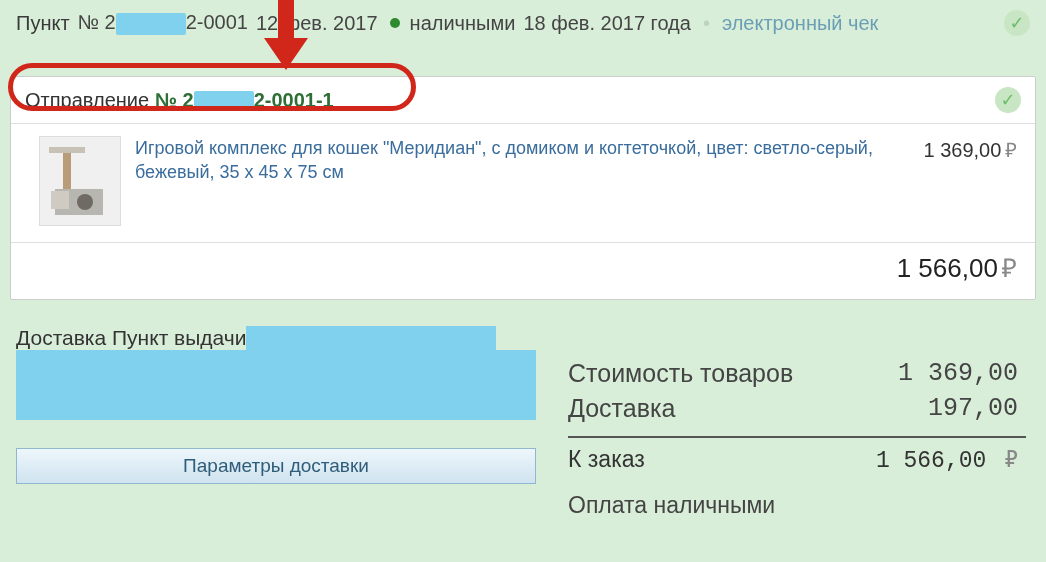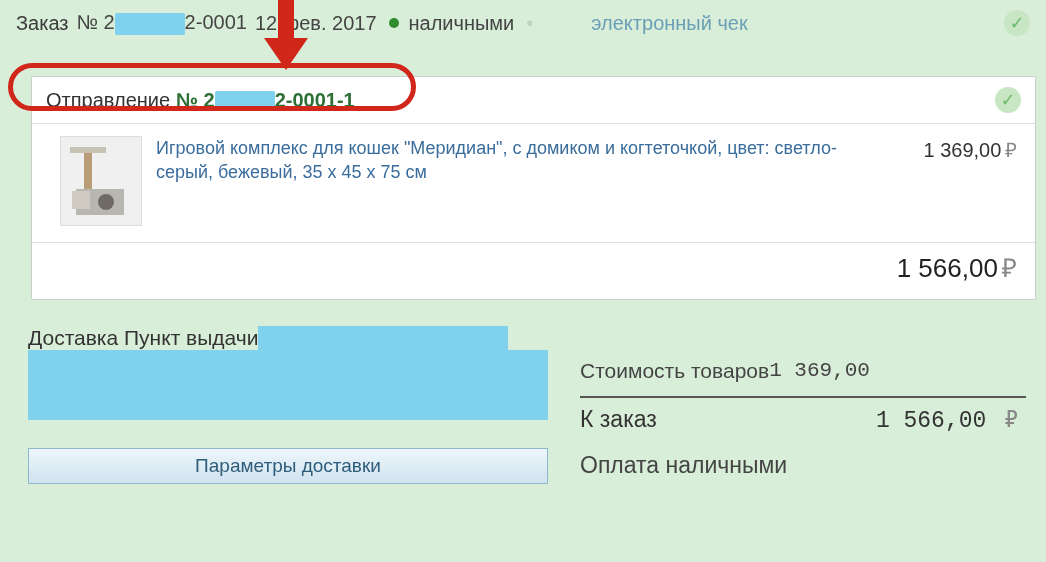--- a/index.html
+++ b/index.html
@@ -28,21 +28,21 @@
     background:#7fd1ee;
     width:70px; height:22px;
     vertical-align:middle;
     border-radius:2px;
   }
   .status-dot {
     width:10px; height:10px; border-radius:50%;
     background:#2e8b2e; display:inline-block;
     margin: 0 2px 0 4px;
   }
-  .e-receipt { color:#6a9fb5;margin-left:46px; }
+  .e-receipt { color:#6a9fb5; }
   .sep-dot { color:#bcd3bc; padding:0 4px; }
   .top-check {
     margin-left:auto;
   }
   .check-badge {
     width:26px;height:26px;border-radius:50%;
     background:#c9e6c4;
     display:flex;align-items:center;justify-content:center;
     color:#6dbb6d;font-size:18px;
   }
@@ -52,21 +52,20 @@
     left:256px;
     top:0px;
     pointer-events:none;
   }
   
   .ship-card {
     margin-top: 36px;
     background:#fff;
     border:1px solid #ccc;
     border-radius:2px;
-    margin-left:21px;
   }
   .ship-head {
     display:flex; align-items:center;
     padding:10px 14px;
     border-bottom:1px solid #e0e0e0;
   }
   .ship-title { font-size:20px; color:#333; }
   .ship-num-part { color:#2e6f36; font-weight:bold; }
   .masked-chunk.sm { width:60px; height:20px; }
   .ship-status { color:#888; margin-left:18px; font-size:16px; }
@@ -118,21 +117,20 @@
   }
   
   .bottom {
     display:flex;
     gap:28px;
     margin-top:26px;
     padding: 0 6px;
   }
   .delivery-box {
     flex:0 0 520px;
-    margin-left:12px;
   }
   .deliv-label { font-size:21px; color:#333; }
   .deliv-mask {
     display:inline-block;
     background:#7fd1ee;
     vertical-align:top;
   }
   .deliv-mask-1 { width:250px; height:26px; }
   .deliv-block {
     background:#7fd1ee;
@@ -151,46 +149,47 @@
     font-size:19px;
     padding:6px 12px;
     cursor:pointer;
     font-family:inherit;
   }
   .summary {
     flex:1;
     padding-top:30px;
   }
   .sum-row {
-    display:flex; 
-    font-size:21px;
+    display:flex; justify-content:space-between;
+    font-size:25px;
     color:#444;
     padding:3px 12px 3px 4px;
     font-family: "Courier New", monospace;
   }
   .sum-row .lbl { font-family: Verdana, sans-serif; }
   .sum-divider { border-top:2px solid #555; margin:10px 4px 6px 4px; }
   .sum-total {
     display:flex; justify-content:space-between;
     font-size:23px; padding:2px 12px 2px 4px;
   }
   .sum-total .val { font-family:"Courier New",monospace; }
   .pay-method { font-size:23px; color:#444; padding:16px 4px 0 4px; }
 </style>
 </head>
 <body>
 
 <div class="top-row">
-  <span class="order-label">Заказ</span>
+  <span class="order-label">Пункт</span>
   <span>
     <span>№ 2</span><span class="masked-chunk"></span><span>2-0001</span>
   </span>
   <span>12 фев. 2017</span>
   <span class="status-dot"></span>
   <span>наличными</span>
+  <span>18 фев. 2017 года</span>
   <span class="sep-dot">•</span>
   <span class="e-receipt">электронный чек</span>
   <span class="top-check">
     <span class="check-badge">✓</span>
   </span>
 </div>
 
 <svg class="arrow-annot" width="60" height="72">
   <rect x="22" y="0" width="16" height="40" fill="#d1261a"></rect>
   <polygon points="8,38 52,38 30,70" fill="#d1261a"></polygon>
@@ -242,20 +241,24 @@
     <div class="btn-row">
       <button class="btn">Параметры доставки</button>
     </div>
   </div>
 
   <div class="summary">
     <div class="sum-row">
       <span class="lbl">Стоимость товаров</span>
       <span>1 369,00</span>
     </div>
+    <div class="sum-row">
+      <span class="lbl">Доставка</span>
+      <span>197,00</span>
+    </div>
     <div class="sum-divider"></div>
     <div class="sum-total">
       <span>К заказ</span>
       <span class="val">
         <span>1 566,00</span> <span class="rub">₽</span>
       </span>
     </div>
     <div class="pay-method">Оплата наличными</div>
   </div>
 </div>

